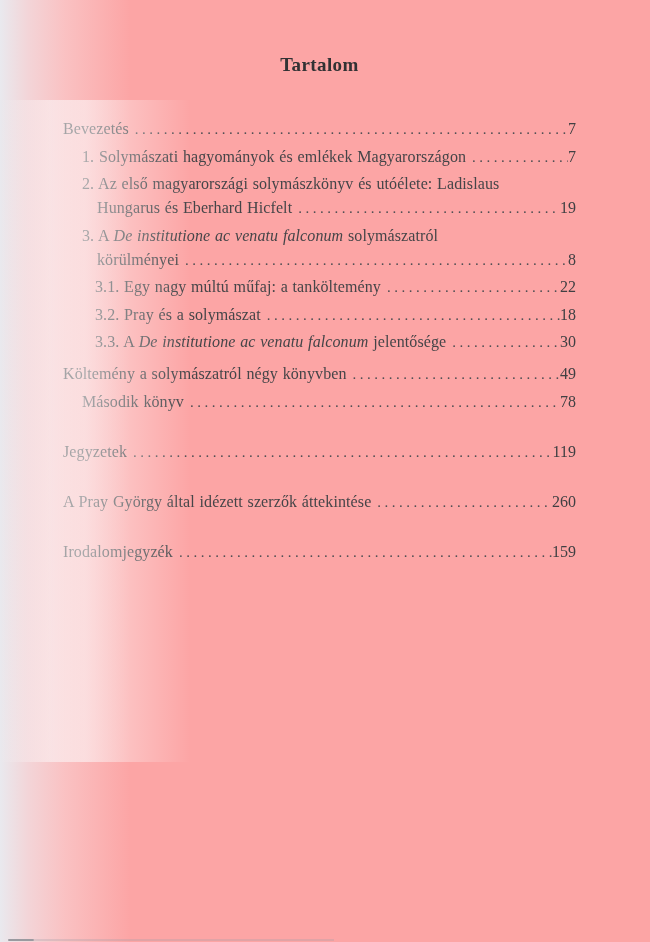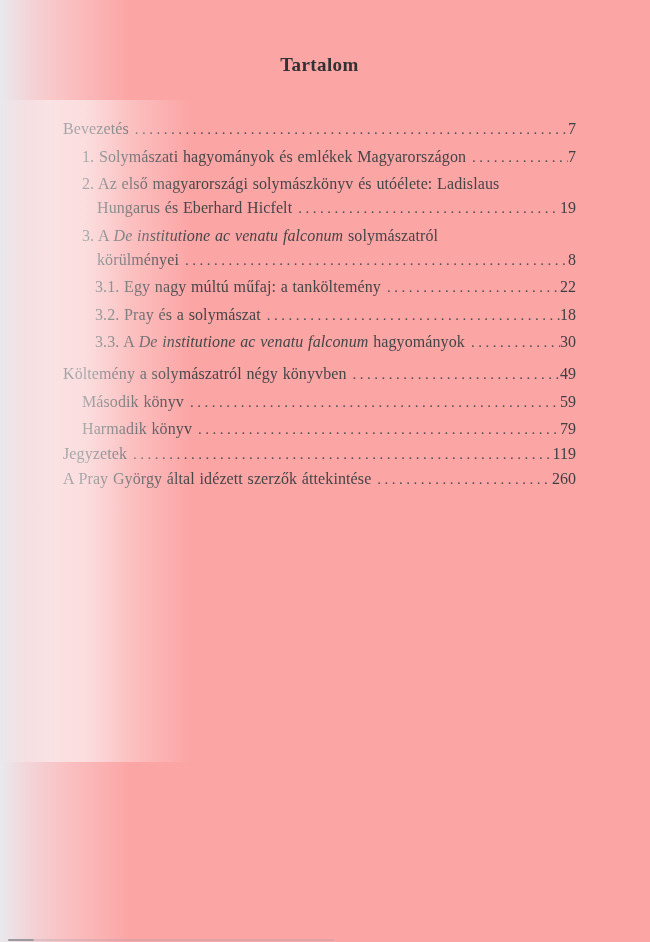--- a/index.html
+++ b/index.html
@@ -43,21 +43,21 @@
     position: absolute;
     top: 117px;
     left: 63px;
     right: 74px;
     font-size: 16px;
     color: #454548;
   }
   .entry { margin-top: 3.5px; }
   .entry:first-child { margin-top: 0; }
   .entry.gap-section { margin-top: 8px; }
-  .entry.gap-large { margin-top: 1px; }
+  .entry.gap-large { margin-top: 26px; }
   .row {
     display: flex;
     align-items: baseline;
     line-height: 24px;
   }
   .entry.level-1 .row { padding-left: 19px; }
   .entry.level-2 .row { padding-left: 32px; }
   .entry.level-1 .row.cont { padding-left: 34px; }
   .label {
     white-space: nowrap;
@@ -164,57 +164,57 @@
       </div>
       <div class="entry level-2">
         <div class="row">
           <span class="label"><span>3.2. Pray és a solymászat</span></span>
           <span class="leader"></span>
           <span class="page-num">18</span>
         </div>
       </div>
       <div class="entry level-2">
         <div class="row">
-          <span class="label"><span>3.3. A </span><span class="italic">De institutione ac venatu falconum</span><span> hagyományok</span></span>
+          <span class="label"><span>3.3. A </span><span class="italic">De institutione ac venatu falconum</span><span> jelentősége</span></span>
           <span class="leader"></span>
           <span class="page-num">30</span>
         </div>
       </div>
       <div class="entry level-0 gap-section">
         <div class="row">
           <span class="label"><span>Költemény a solymászatról négy könyvben</span></span>
           <span class="leader"></span>
           <span class="page-num">49</span>
         </div>
       </div>
       <div class="entry level-1">
         <div class="row">
           <span class="label"><span>Második könyv</span></span>
           <span class="leader"></span>
-          <span class="page-num">59</span>
-        </div>
-      </div>
-      <div class="entry level-1">
-        <div class="row">
-          <span class="label"><span>Harmadik könyv</span></span>
-          <span class="leader"></span>
-          <span class="page-num">79</span>
+          <span class="page-num">78</span>
         </div>
       </div>
       <div class="entry level-0 gap-large">
         <div class="row">
           <span class="label"><span>Jegyzetek</span></span>
           <span class="leader"></span>
           <span class="page-num">119</span>
         </div>
       </div>
       <div class="entry level-0 gap-large">
         <div class="row">
           <span class="label"><span>A Pray György által idézett szerzők áttekintése</span></span>
           <span class="leader"></span>
           <span class="page-num">260</span>
+        </div>
+      </div>
+      <div class="entry level-0 gap-large">
+        <div class="row">
+          <span class="label"><span>Irodalomjegyzék</span></span>
+          <span class="leader"></span>
+          <span class="page-num">159</span>
         </div>
       </div>
     </div>
   <div class="text-fade"></div>
   <div class="scan-line-1"></div>
   <div class="scan-line-2"></div>
 </div>
 
 </body></html>

